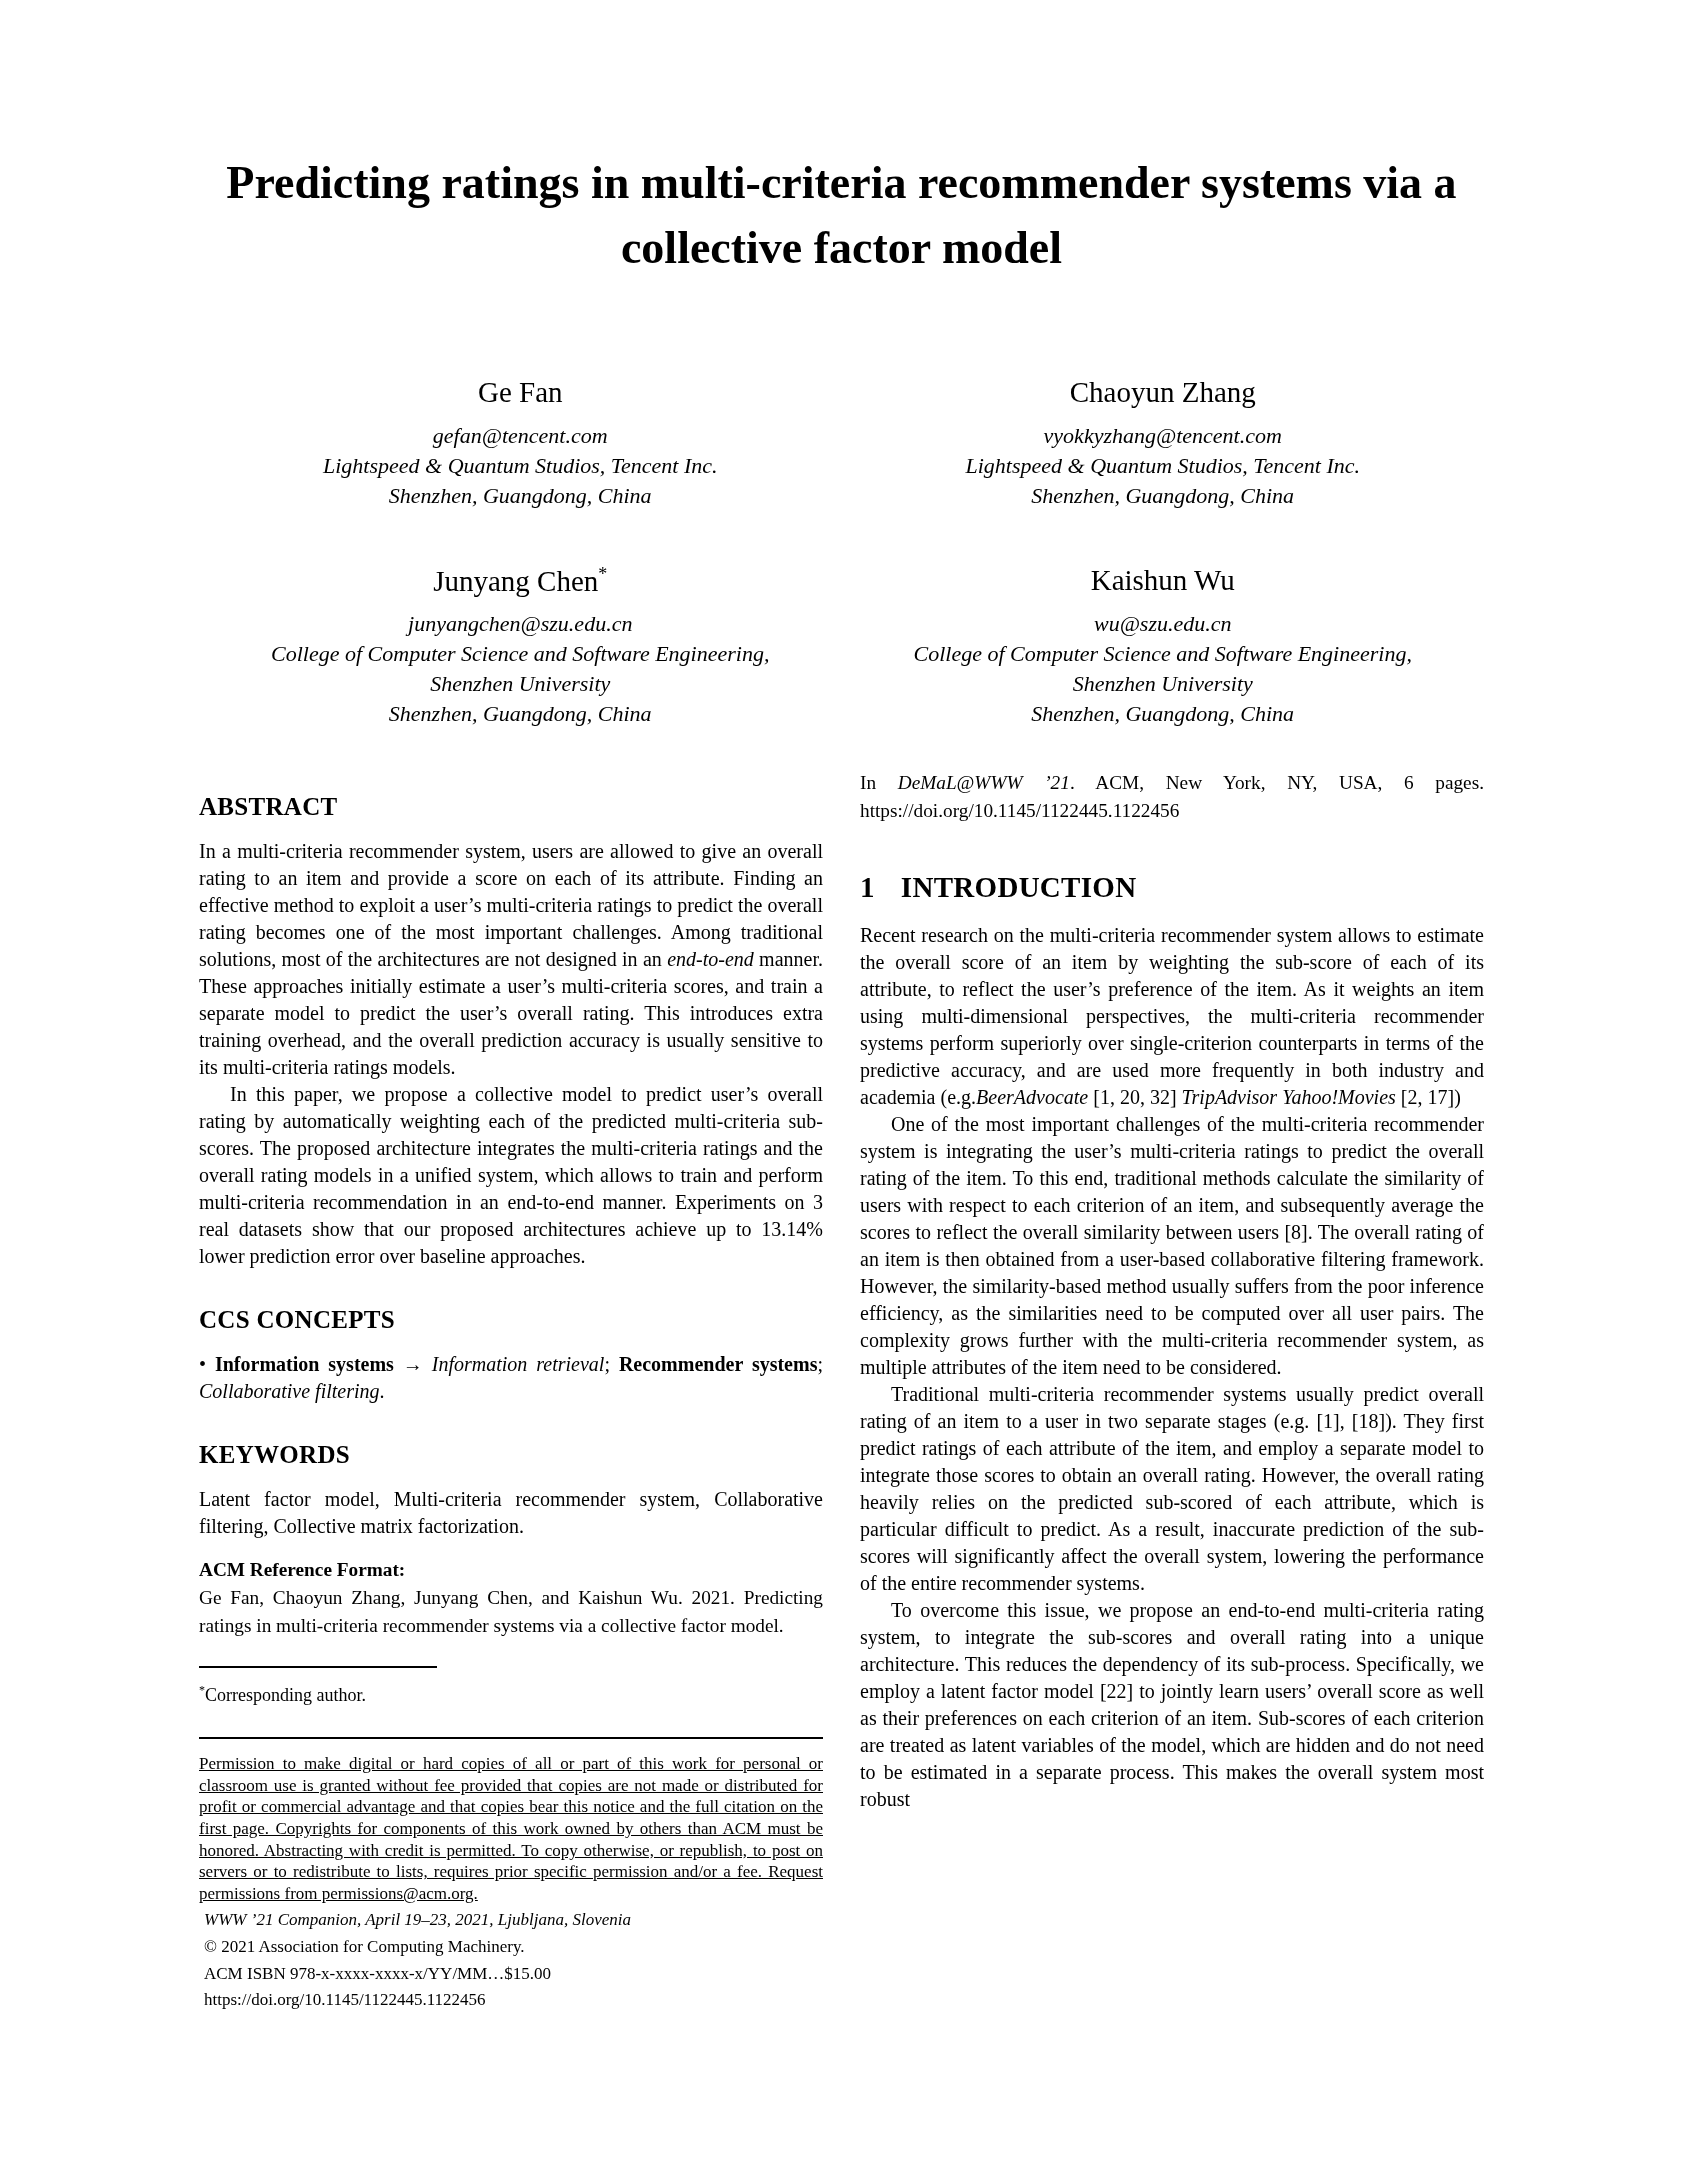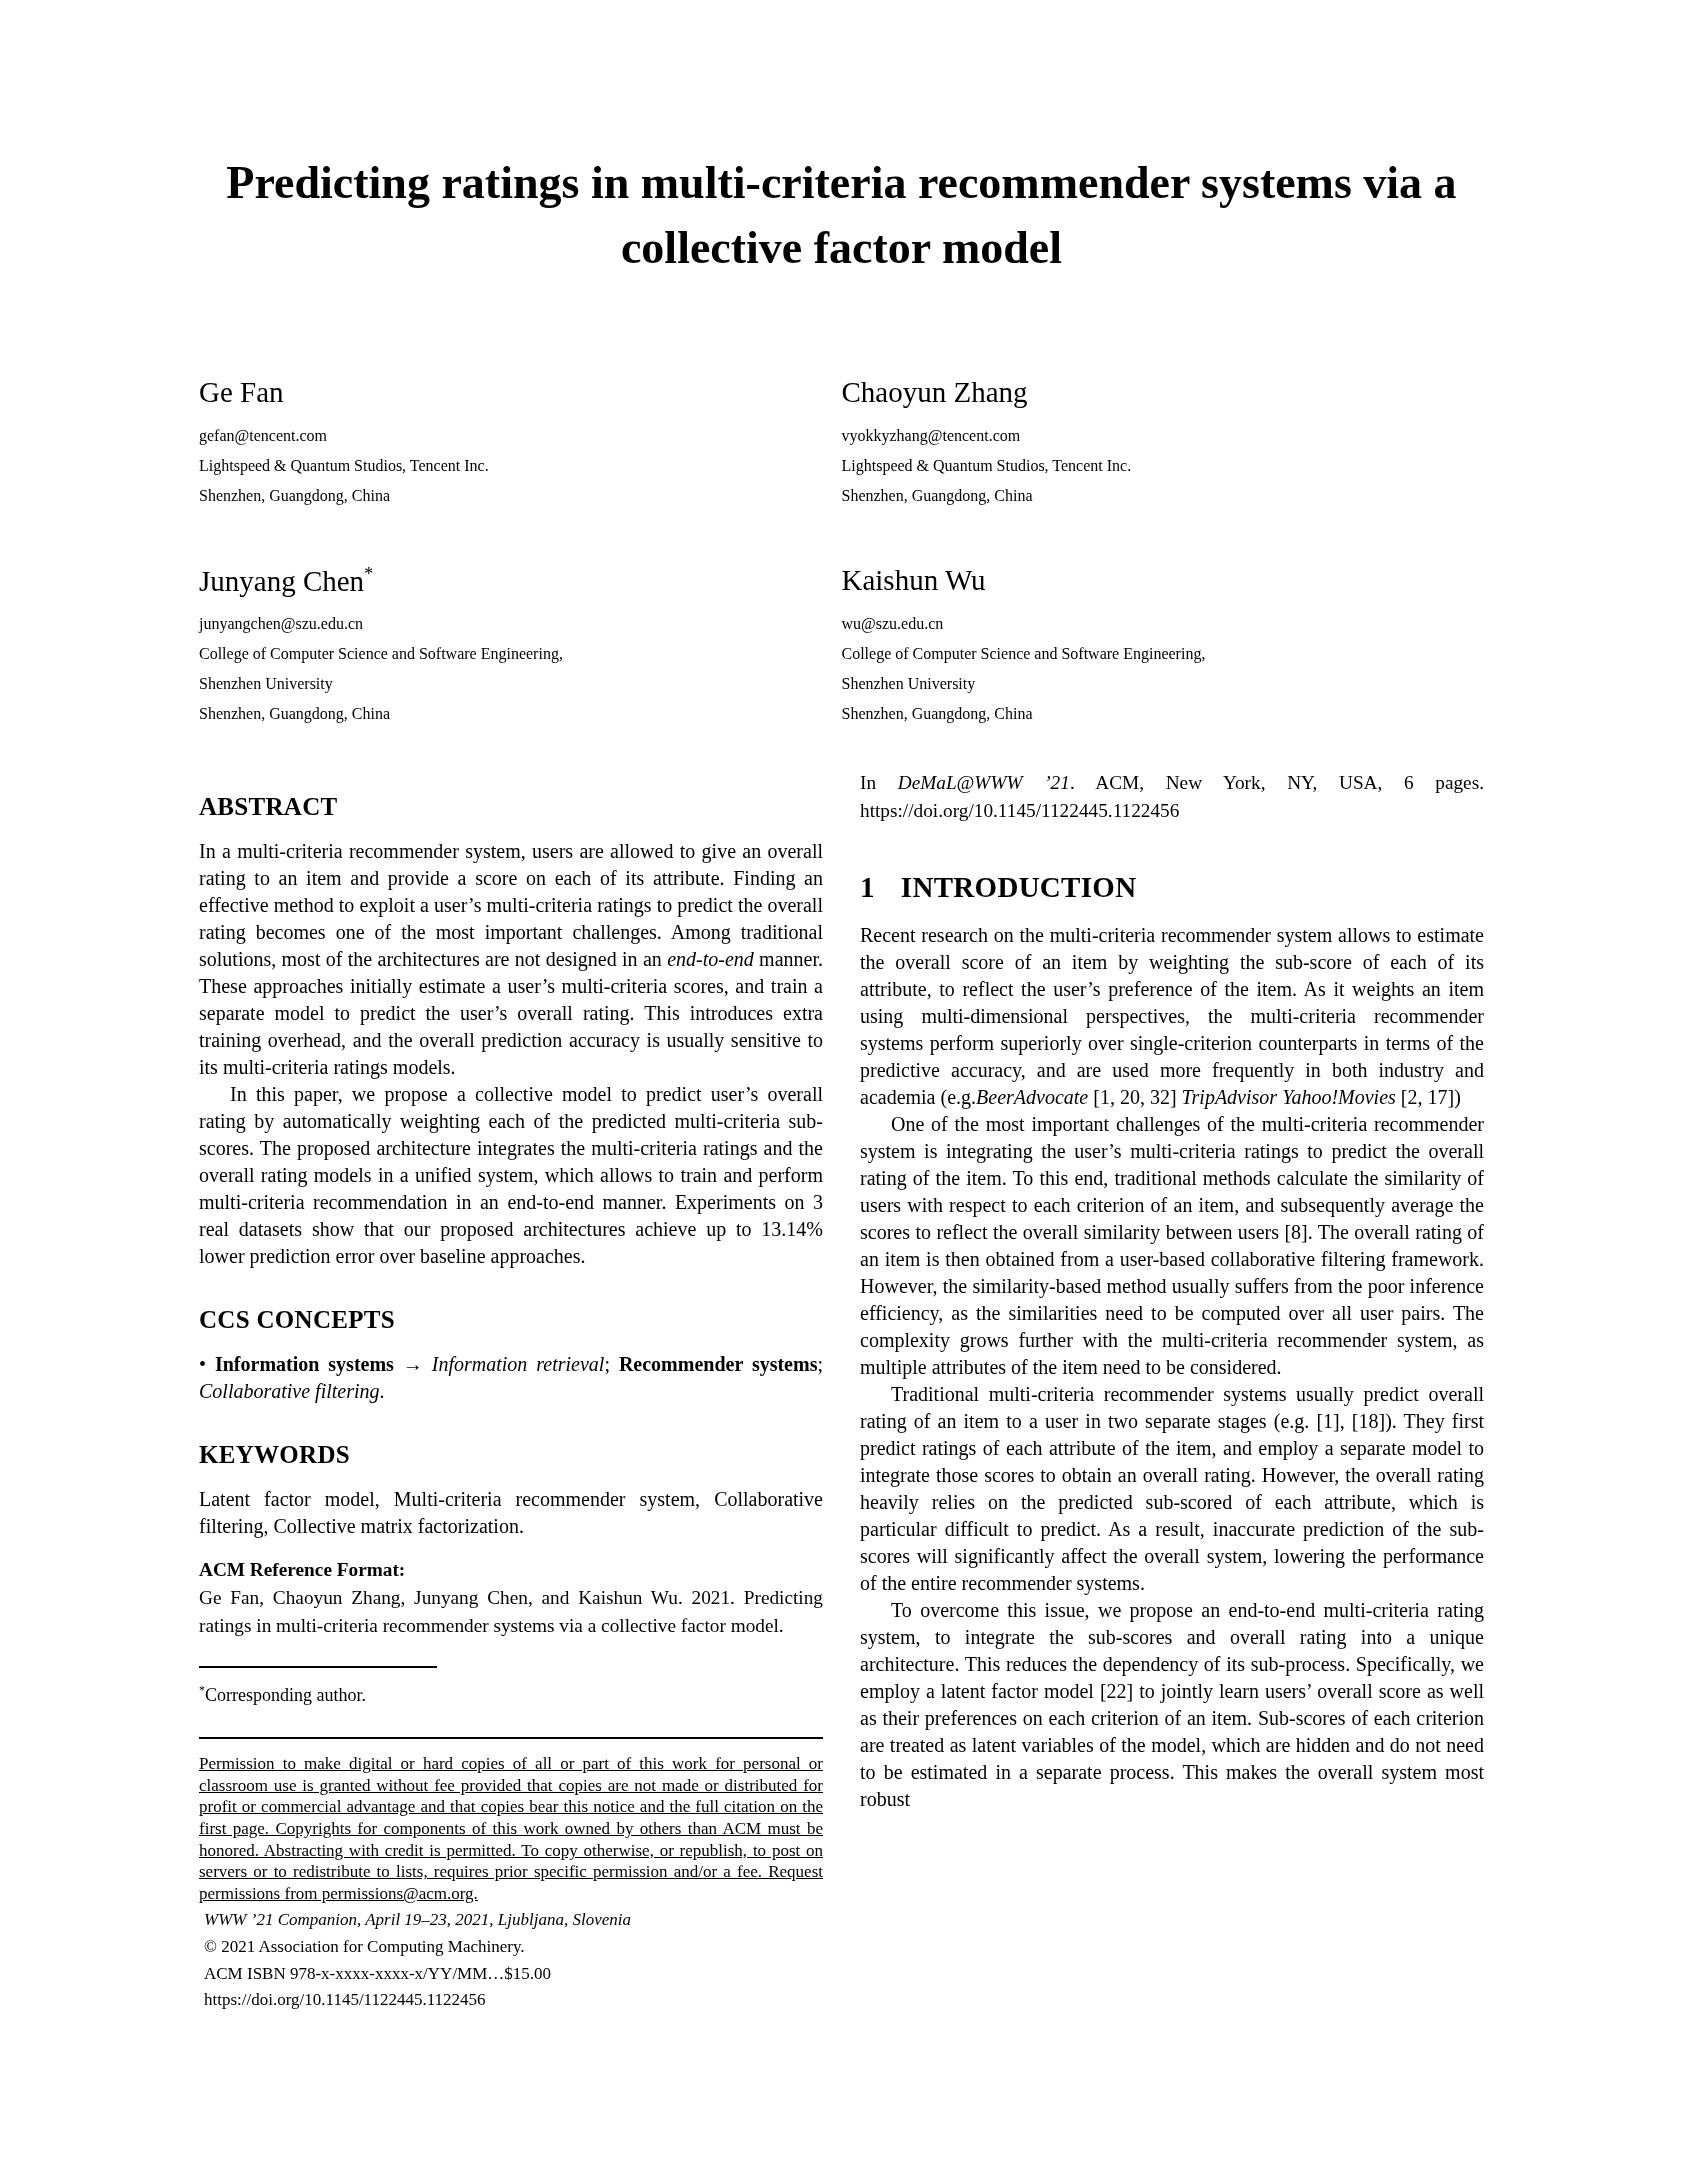--- a/index.html
+++ b/index.html
@@ -22,24 +22,24 @@
     text-align: center;
     max-width: 1406px;
     margin: 0 auto 95px auto;
   }
   .authors {
     display: grid;
     grid-template-columns: 1fr 1fr;
     row-gap: 53px;
     margin-bottom: 40px;
   }
-  .author { text-align: left; }
+  .author { text-align: center; }
   .author-name { font-size: 29px; margin-bottom: 12px; }
   .author-name sup { font-size: 18px; }
-  .author-line { font-size: 16px; line-height: 30px; }
+  .author-line { font-size: 22px; line-height: 30px; font-style: italic; }
   .columns { display: flex; gap: 37px; }
   .col { width: 716px; box-sizing: border-box; }
   .sec-heading {
     font-size: 25px;
     font-weight: 700;
     margin: 36px 0 17px 0;
     letter-spacing: 0.3px;
   }
   .sec-heading.first { margin-top: 24px; }
   .body-p {

